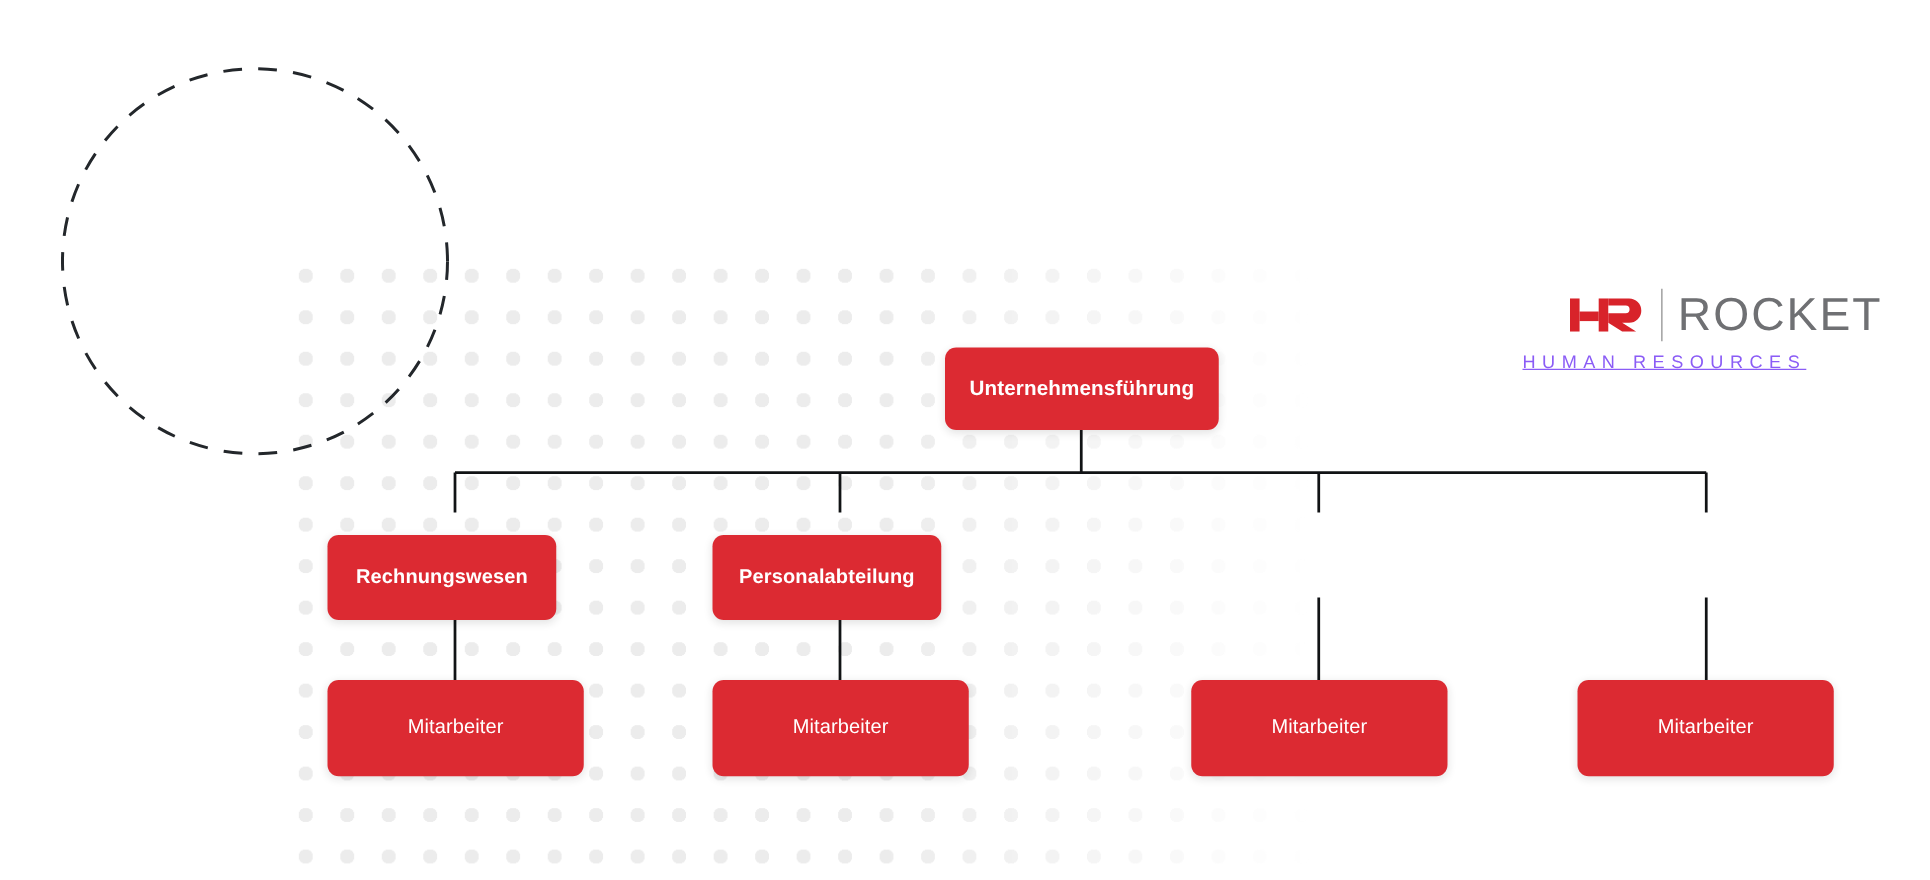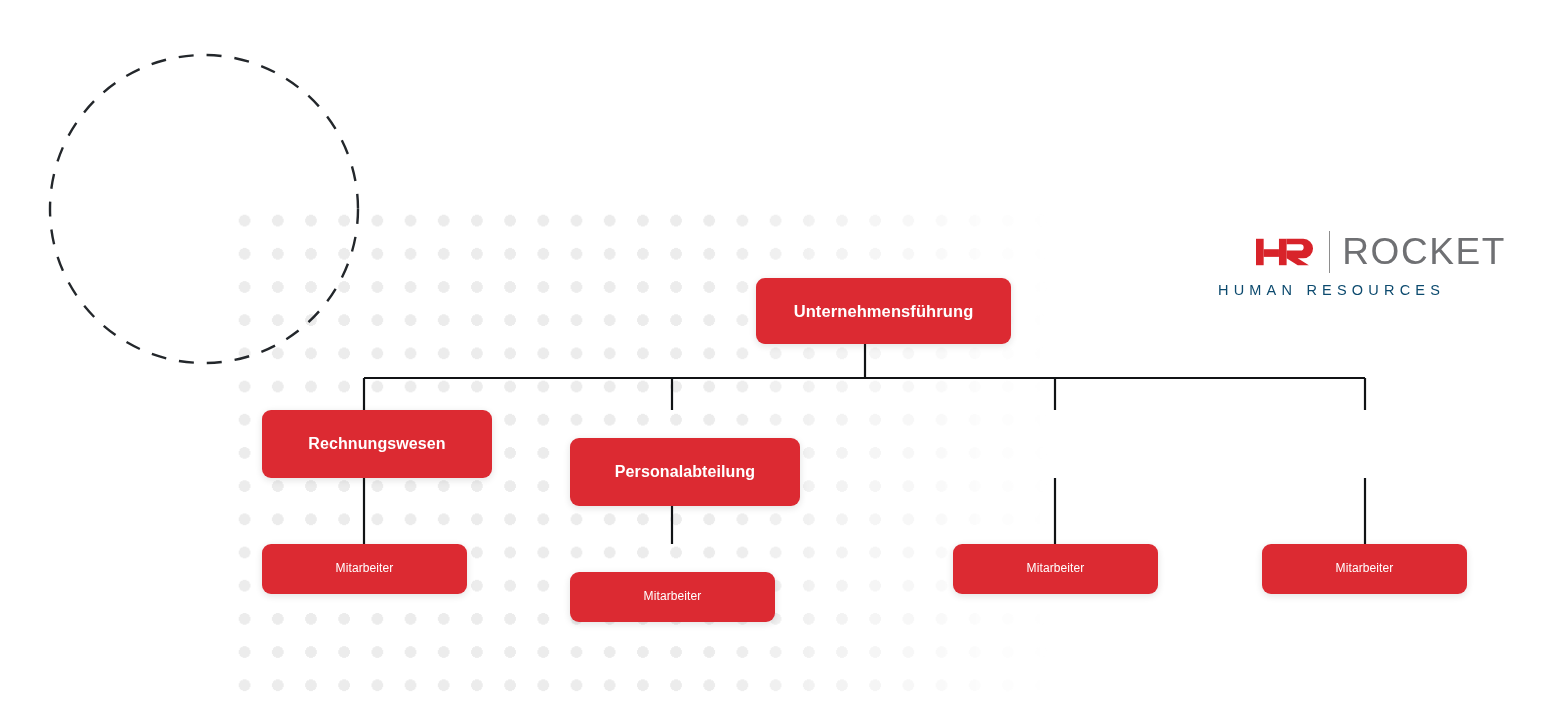--- a/index.html
+++ b/index.html
@@ -86,41 +86,41 @@
     align-items: center;
     justify-content: center;
     color: #ffffff;
     text-align: center;
     box-shadow: 0 2px 7px rgba(30,30,30,0.13);
     line-height: 1.15;
     padding: 0 8px;
   }
   .node.lvl0 {
     left: 756px; top: 278px;
-    width: 255px; height: 66px;
+    width: 219px; height: 66px;
     font-size: 16.5px;
     font-weight: bold;
     letter-spacing: 0.1px;
   }
   .node.lvl1 {
-    top: 410px;
-    width: 230px; height: 68px;
+    top: 428px;
+    width: 183px; height: 68px;
     font-size: 16px;
     font-weight: bold;
     letter-spacing: 0.1px;
   }
   .node.lvl2 {
     top: 544px;
-    width: 205px; height: 50px;
-    font-size: 12px;
+    width: 205px; height: 77px;
+    font-size: 16px;
     font-weight: normal;
     letter-spacing: 0.1px;
   }
   .c0 { left: 262px; }
-  .c1 { left: 570px; margin-top: 28px; }
+  .c1 { left: 570px; }
   .c2 { left: 953px; }
   .c3 { left: 1262px; }
 
   
   #logo {
     position: absolute;
     left: 1216px;
     top: 228px;
     width: 290px;
     height: 78px;
@@ -141,25 +141,26 @@
   #logo-word {
     font-size: 37px;
     color: #6f7073;
     letter-spacing: 1.6px;
     font-weight: normal;
     white-space: nowrap;
   }
   #logo-sub {
     margin-top: 6px;
     font-size: 14.5px;
-    color: #0c4a6e;
+    color: #8b5cf6;
     letter-spacing: 5.2px;
     font-weight: normal;
     white-space: nowrap;
     padding-left: 2px;
+    text-decoration: underline;
   }
 </style>
 </head>
 <body>
 
 <div id="stage">
 
   <div id="dot-grid"></div>
 
   <svg id="dashed-circle" viewBox="0 0 312 312" xmlns="http://www.w3.org/2000/svg">

